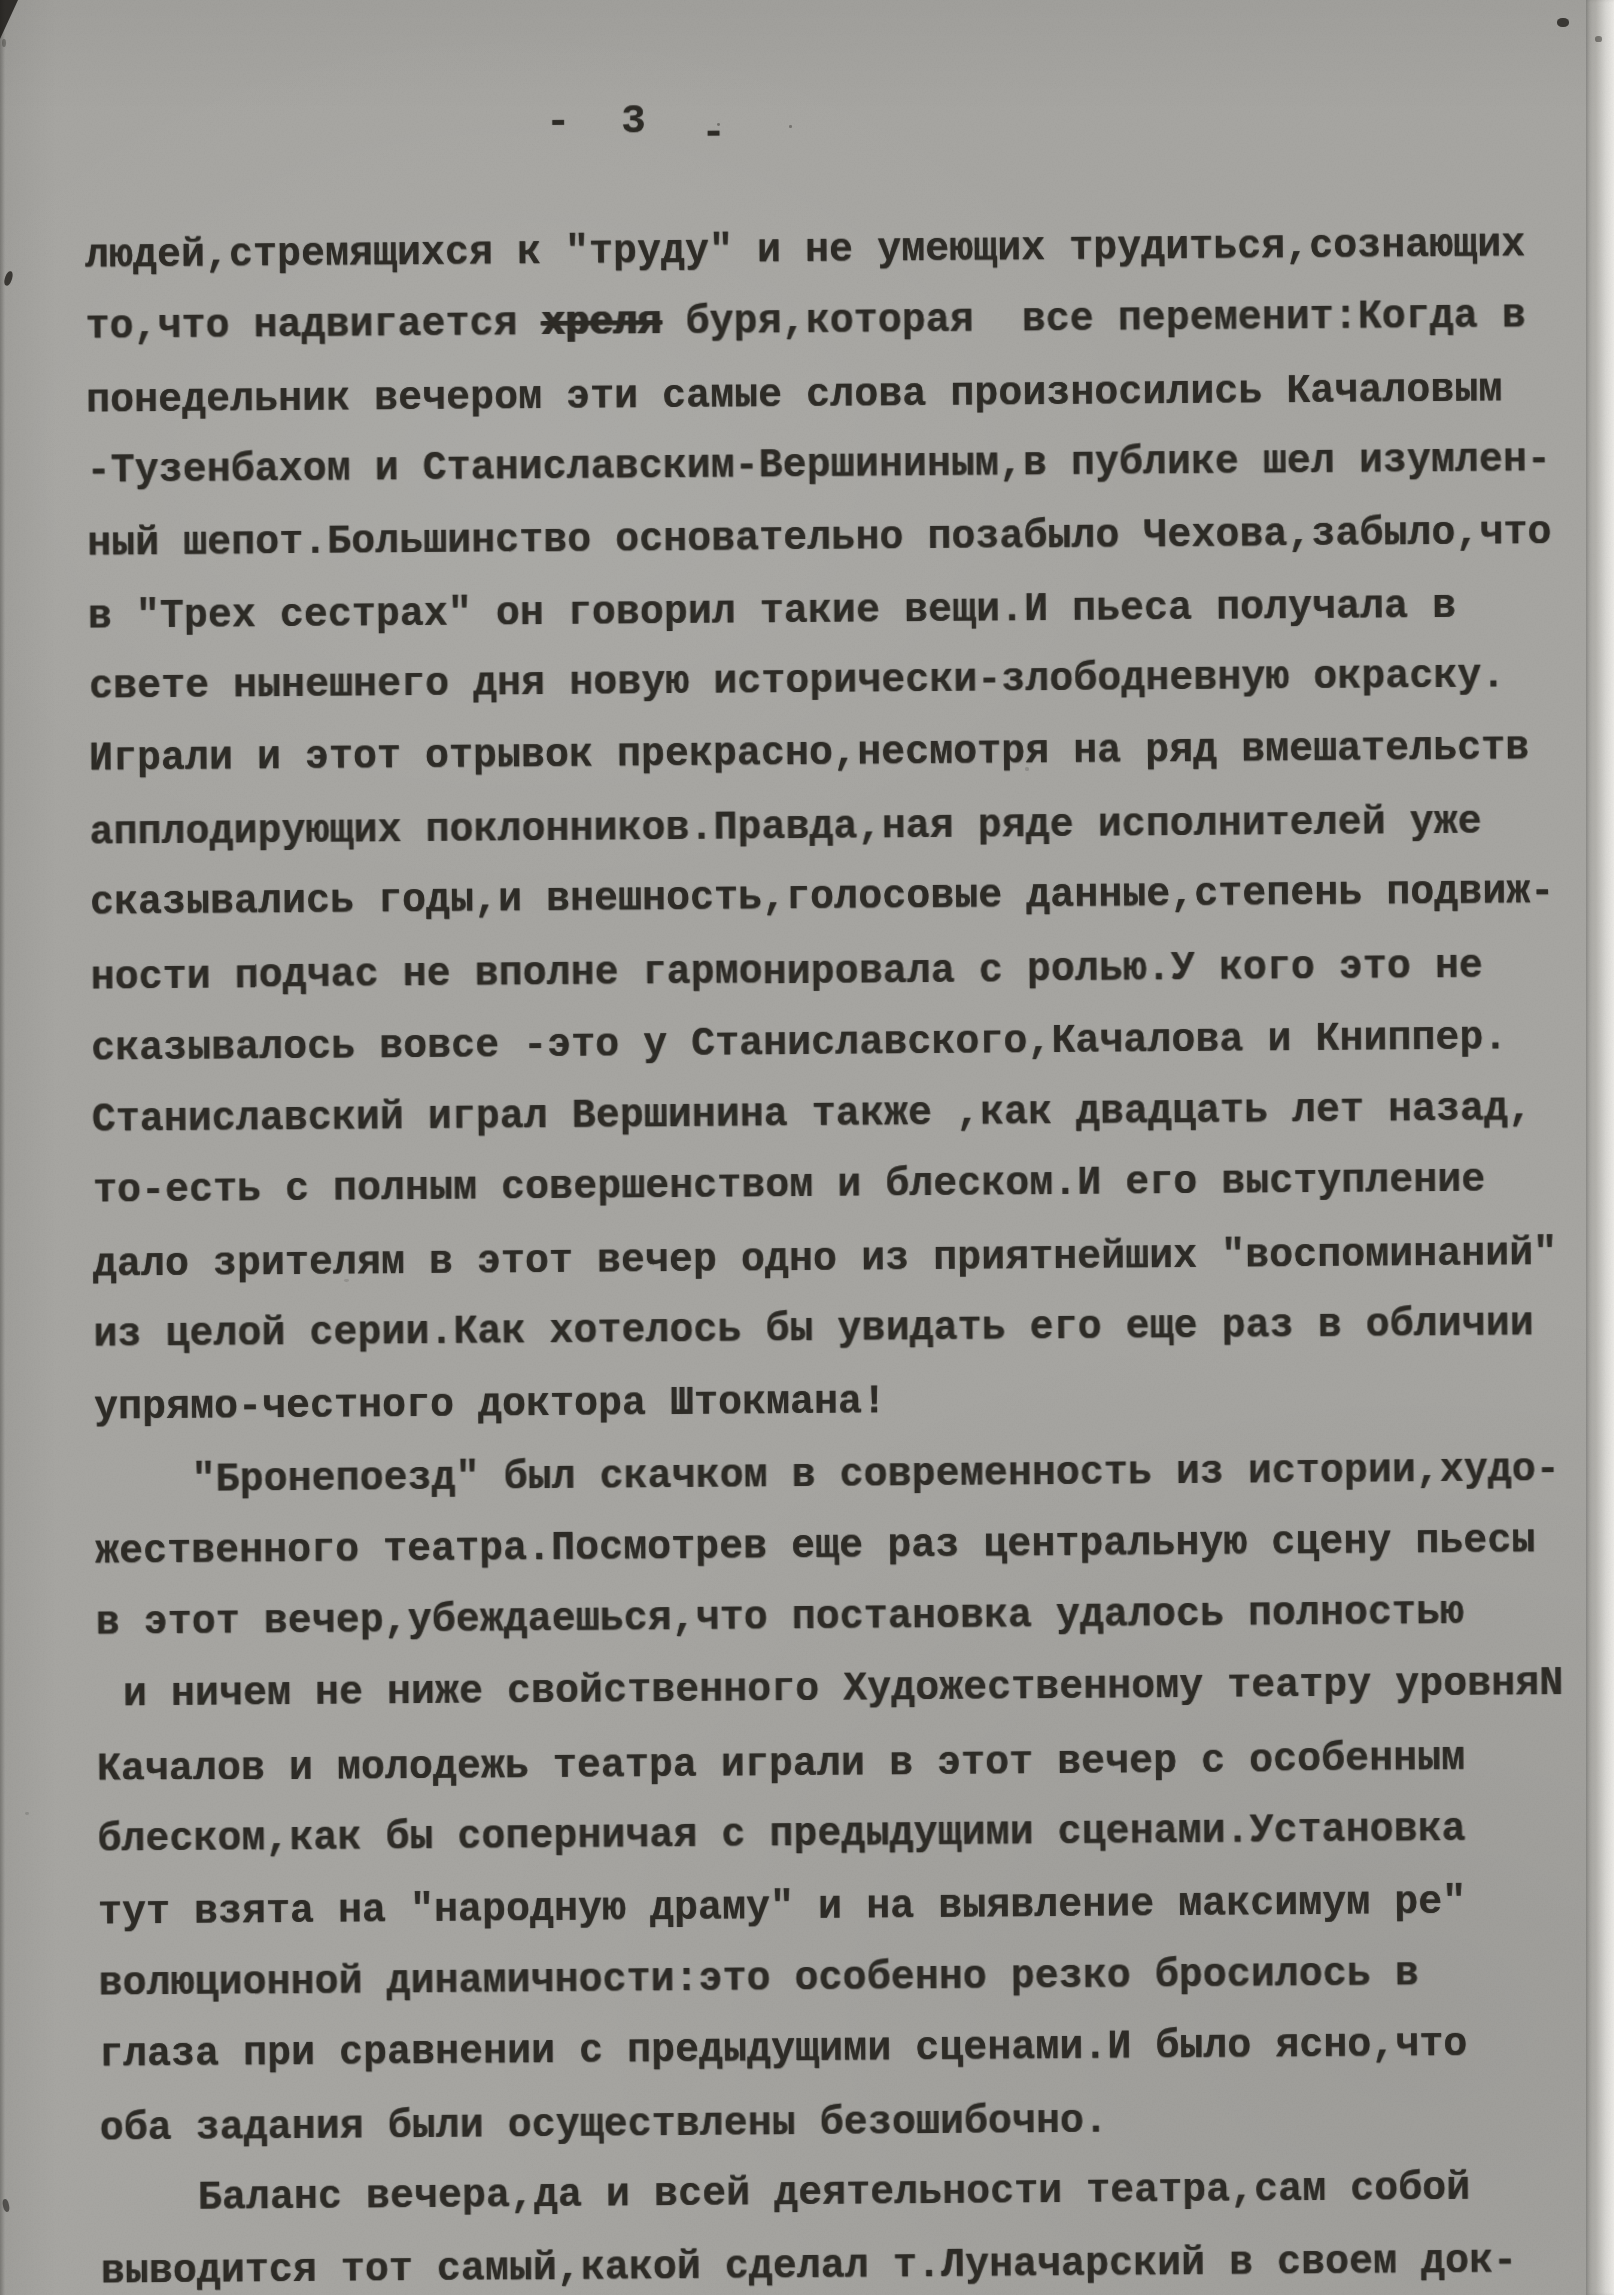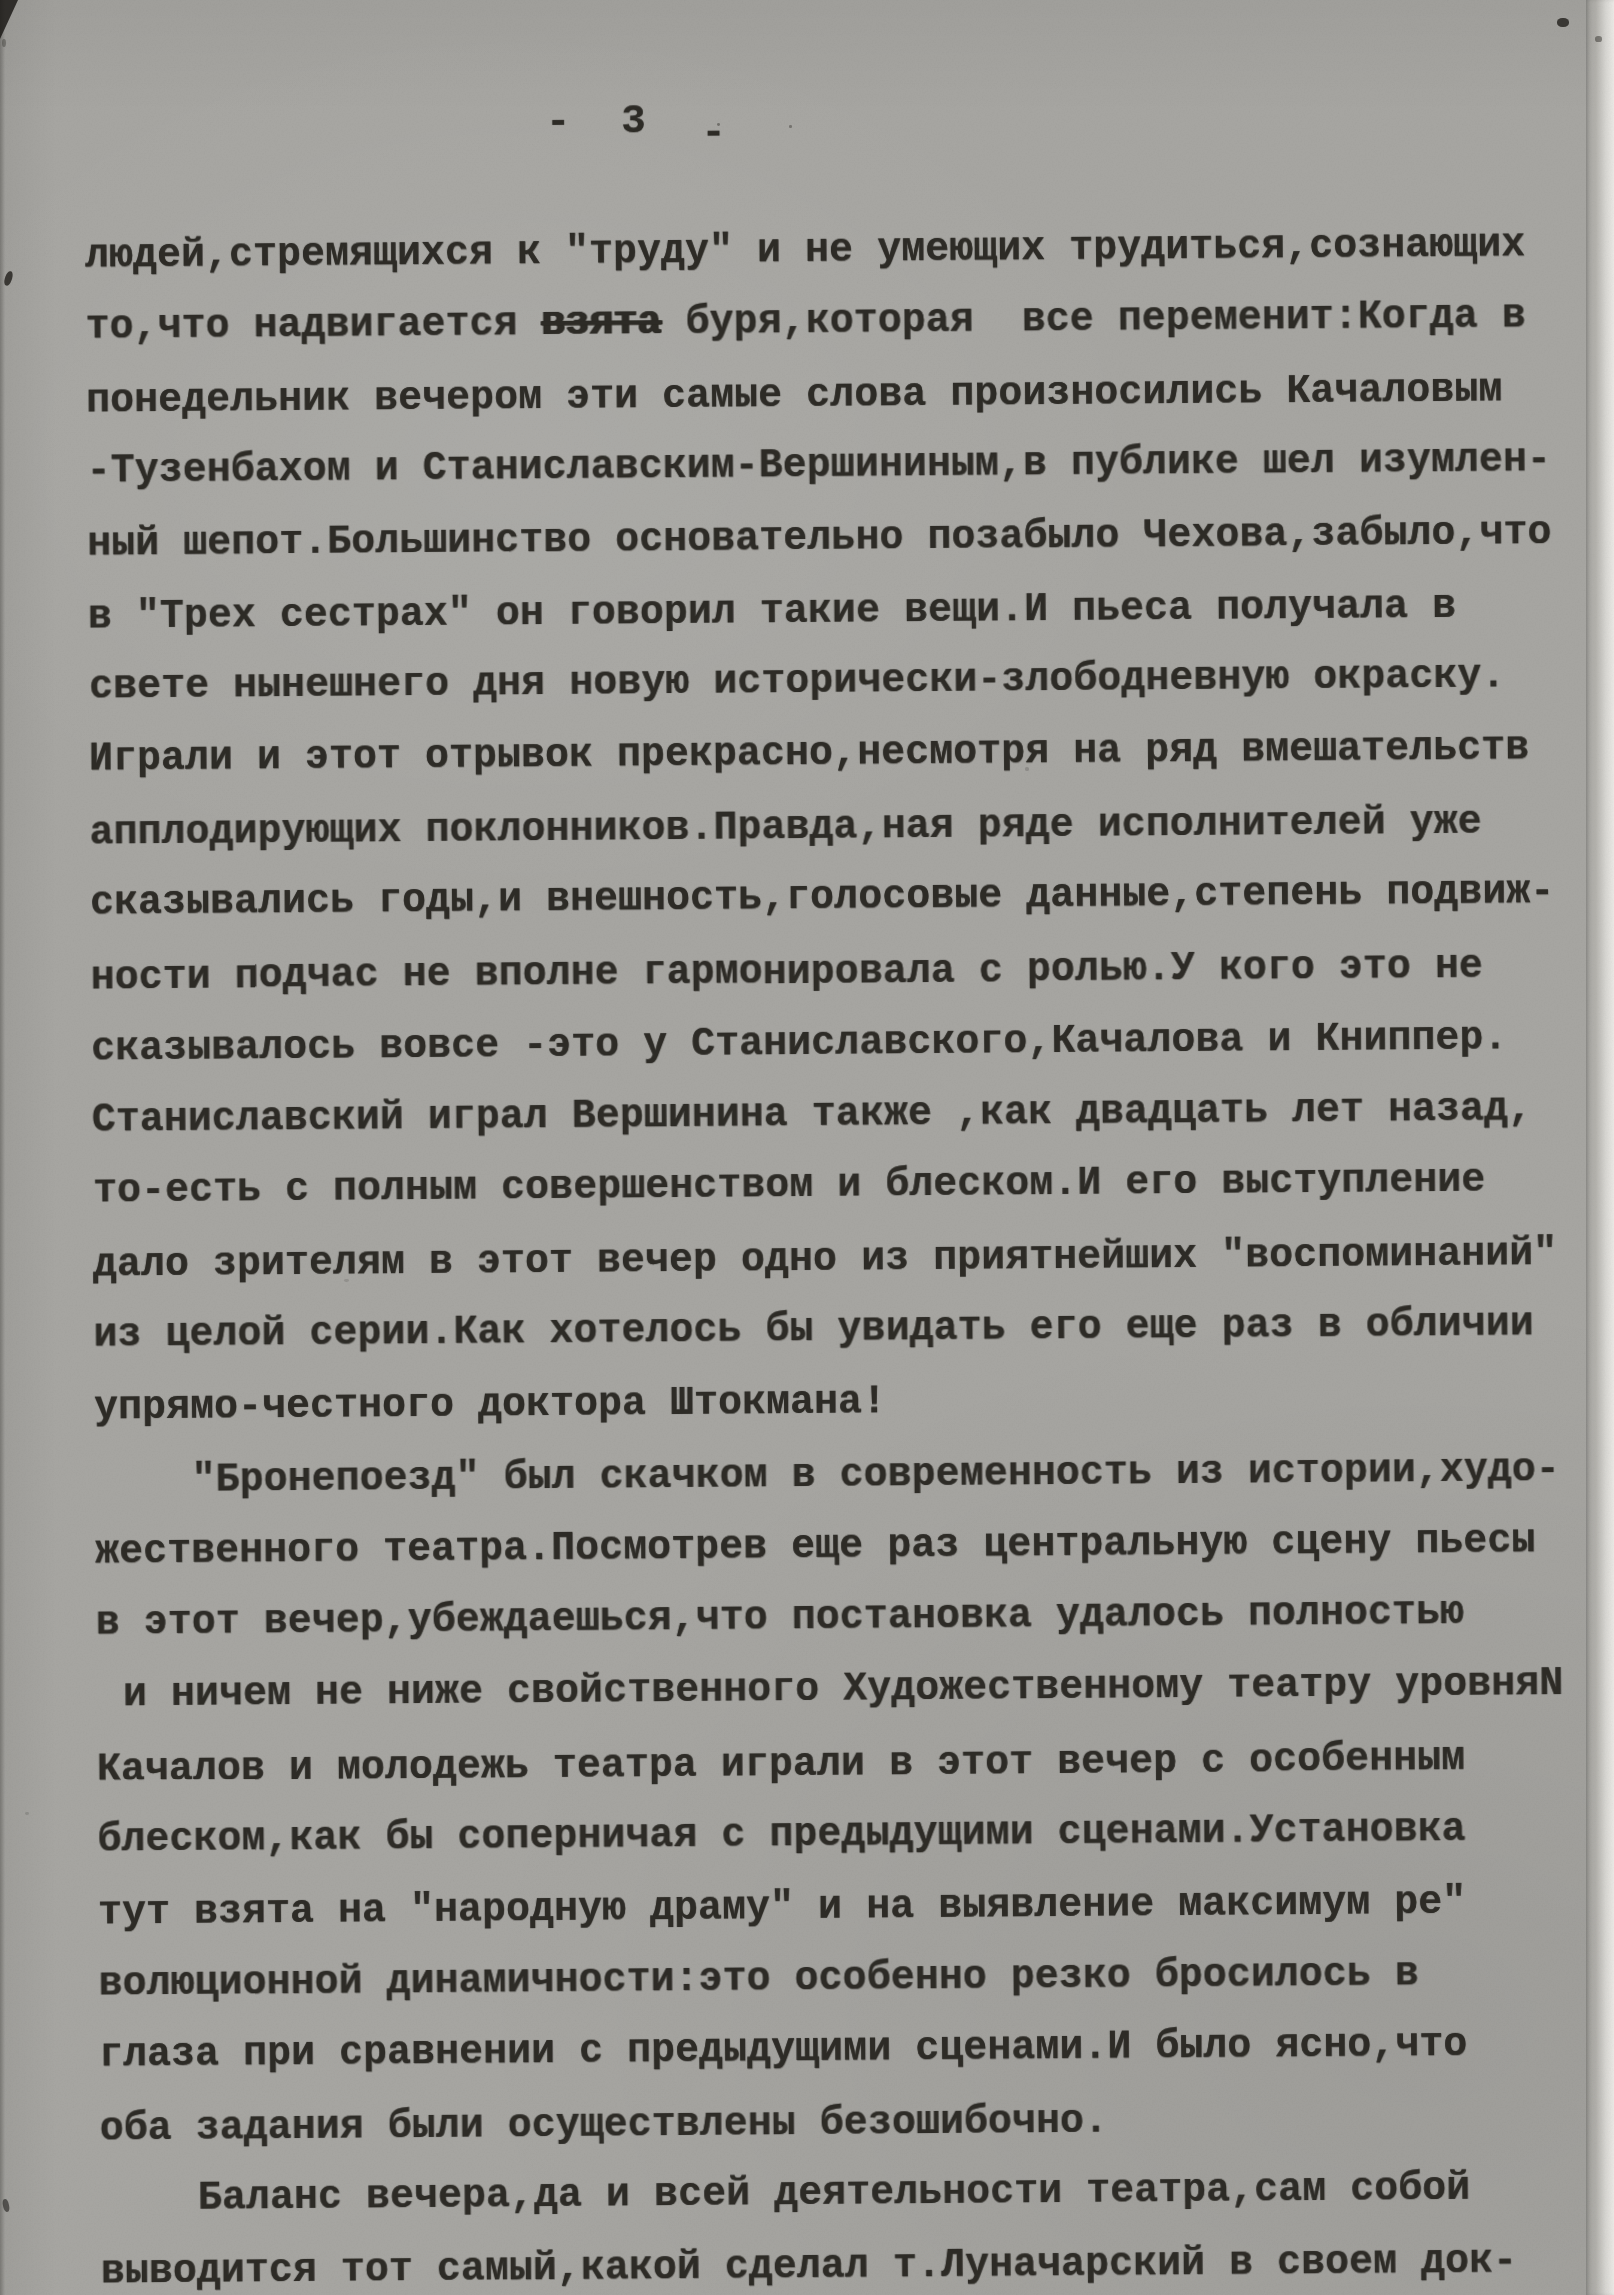--- a/index.html
+++ b/index.html
@@ -104,21 +104,21 @@
 <body>
 
 <div class="page">
 
   <div class="sheet-content">
 
     <div class="page-number"><span>- 3</span> <span class="dash-low">-</span></div>
 
     <div class="text-block">
       <div class="line"><span>людей,стремящихся к "труду" и не умеющих трудиться,сознающих</span></div>
-      <div class="line"><span>то,что надвигается </span><span class="struck">взята</span><span> буря,которая  все переменит:Когда в</span></div>
+      <div class="line"><span>то,что надвигается </span><span class="struck">хреля</span><span> буря,которая  все переменит:Когда в</span></div>
       <div class="line"><span>понедельник вечером эти самые слова произносились Качаловым</span></div>
       <div class="line"><span>-Тузенбахом и Станиславским-Вершининым,в публике шел изумлен-</span></div>
       <div class="line"><span>ный шепот.Большинство основательно позабыло Чехова,забыло,что</span></div>
       <div class="line"><span>в "Трех сестрах" он говорил такие вещи.И пьеса получала в</span></div>
       <div class="line"><span>свете нынешнего дня новую исторически-злободневную окраску.</span></div>
       <div class="line"><span>Играли и этот отрывок прекрасно,несмотря на ряд вмешательств</span></div>
       <div class="line"><span>апплодирующих поклонников.Правда,ная ряде исполнителей уже</span></div>
       <div class="line"><span>сказывались годы,и внешность,голосовые данные,степень подвиж-</span></div>
       <div class="line"><span>ности подчас не вполне гармонировала с ролью.У кого это не</span></div>
       <div class="line"><span>сказывалось вовсе -это у Станиславского,Качалова и Книппер.</span></div>

